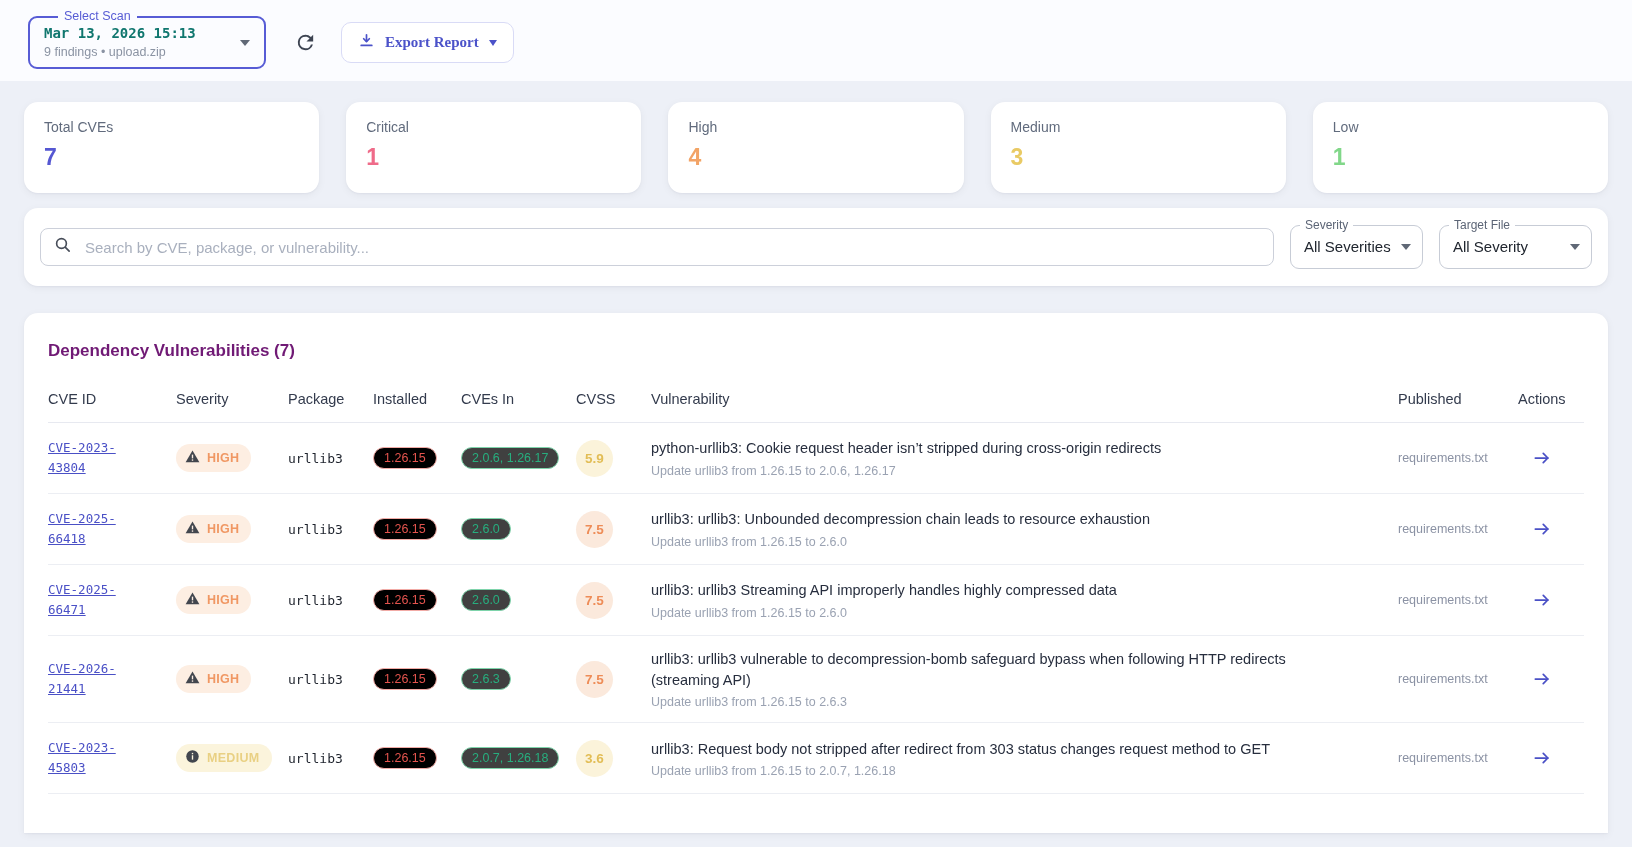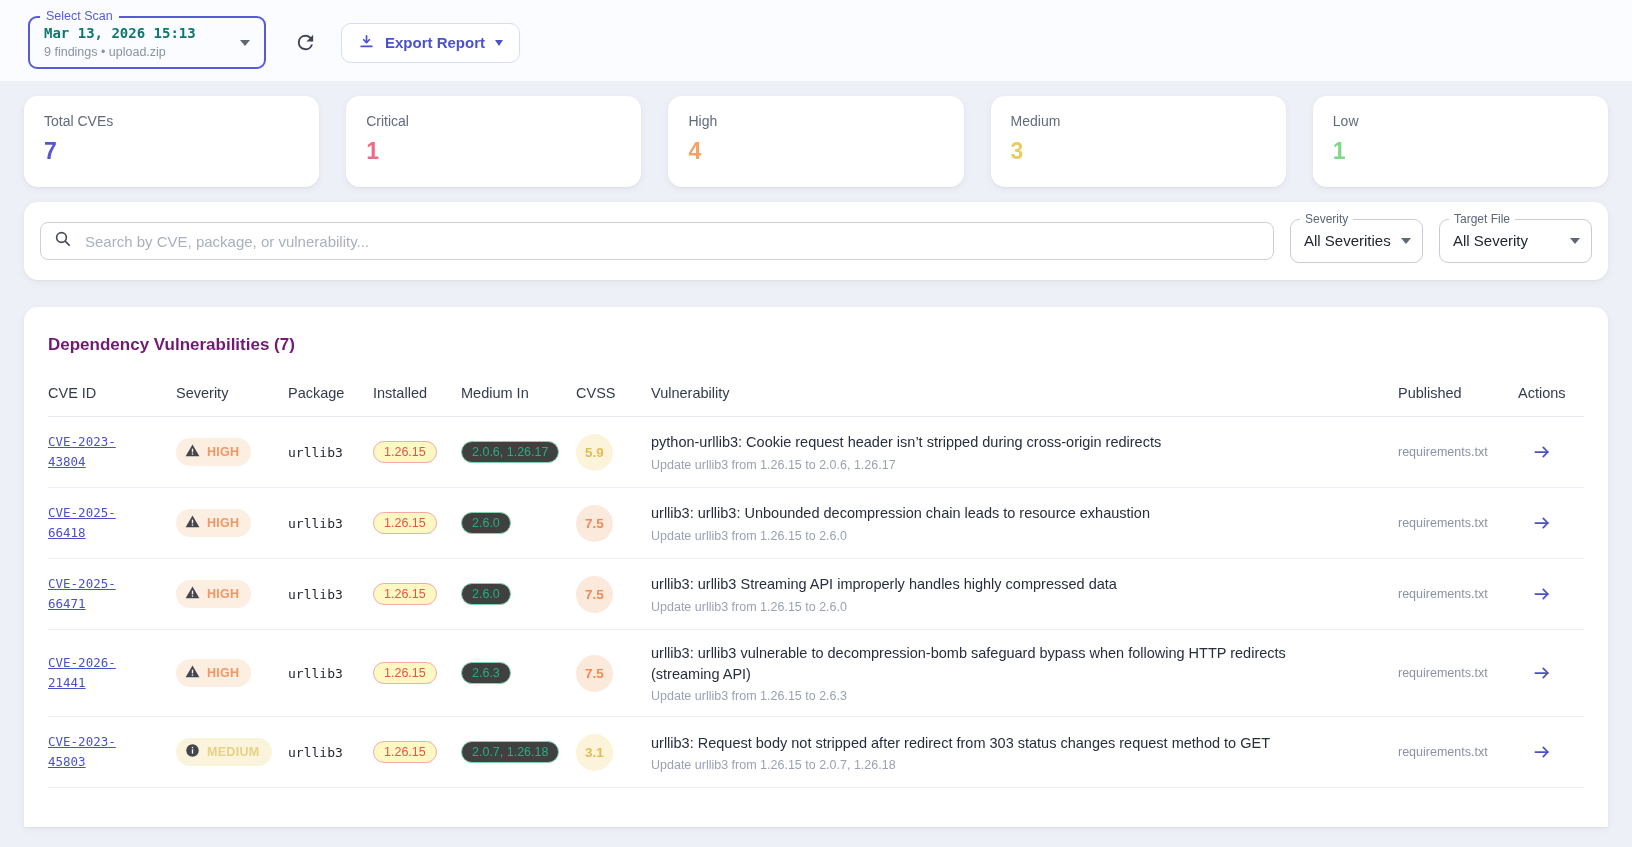--- a/index.html
+++ b/index.html
@@ -21,44 +21,44 @@
   .page-subtitle { font-size: 14.5px; color: #6d7484; }
 
   .header-right { display: flex; align-items: center; }
 
   .scan-select {
     position: relative; min-width: 238px;
     border: 2px solid #575cd5; border-radius: 9px;
     padding: 7px 40px 8px 14px; cursor: pointer;
   }
   .scan-select .float-label {
-    position: absolute; top: -9px; left: 10px; padding: 0 6px;
+    position: absolute; top: -9px; left: 28px; padding: 0 6px;
     background: #fbfcff; color: #575cd5; font-size: 12.5px;
   }
   .scan-value { font-family: "DejaVu Sans Mono", monospace; font-weight: 700; font-size: 14px; color: #0f766e; }
   .scan-detail { font-size: 12.5px; color: #8a93a3; margin-top: 4px; }
   .caret {
     width: 0; height: 0; border-left: 5px solid transparent; border-right: 5px solid transparent;
     border-top: 6px solid #606876; display: inline-block;
   }
   .scan-select .caret { position: absolute; right: 14px; top: 50%; margin-top: -3px; }
 
   .refresh-button { background: none; border: none; padding: 4px; margin: 0 20px 0 24px; cursor: pointer; line-height: 0; }
 
   .export-button {
     display: inline-flex; align-items: center; gap: 10px;
     background: #ffffff; border: 1.5px solid #d9dbf6; border-radius: 10px;
     padding: 9px 16px; cursor: pointer;
     color: #4b52c9; font-weight: 700; font-size: 15px;
-    font-family: Liberation Sans, sans-serif;
+    font-family: Liberation Serif, serif;
   }
   .export-button .caret { border-top-color: #4b52c9; border-left-width: 4.5px; border-right-width: 4.5px; }
 
   
-  .stats-row { display: flex; gap: 27px; padding: 15px 24px 0 24px; }
+  .stats-row { display: flex; gap: 27px; padding: 15px 24px 0 24px; margin-top: 6px; }
   .stat-card {
     flex: 1; background: #fff; border-radius: 14px; padding: 17px 20px; height: 91px;
     box-shadow: 0 1px 2px rgba(15,23,42,.04), 0 2px 8px rgba(15,23,42,.05);
   }
   .stat-label { font-size: 14px; color: #616b7d; }
   .stat-value { font-size: 23px; font-weight: 700; margin-top: 9px; }
   .accent-total    { color: #5557d2; }
   .accent-critical { color: #ef6b89; }
   .accent-high     { color: #f2a366; }
   .accent-medium   { color: #e9ca64; }
@@ -124,21 +124,21 @@
   }
   .severity-badge.high   { background: #fdeee2; color: #f09763; }
   .severity-badge.medium { background: #fbf4dc; color: #e9d083; }
 
   .package-cell { font-family: "DejaVu Sans Mono", monospace; font-size: 13px; color: #1d222c; }
 
   .version-pill {
     display: inline-block; border: 1px solid; border-radius: 13px; padding: 3px 10px;
     font-size: 12.5px; white-space: nowrap;
   }
-  .version-pill.installed { color: #e4544e; border-color: #f2aba6; background: #fef9c3; }
+  .version-pill.installed { color: #e4544e; border-color: #f2aba6; background: #000000; }
   .version-pill.fixed     { color: #27ae7e; border-color: #7ed4ab; background: #404040; }
 
   .cvss-badge {
     width: 37px; height: 37px; border-radius: 50%;
     display: flex; align-items: center; justify-content: center;
     font-weight: 700; font-size: 13.5px;
   }
   .cvss-badge.high   { background: #fbe9dc; color: #ee8c57; }
   .cvss-badge.medium { background: #fbf3da; color: #e2bd55; }
 
@@ -228,21 +228,21 @@
 </section>
 
 <section class="table-card">
   <h2 class="table-title">Dependency Vulnerabilities (7)</h2>
 
   <div class="vuln-grid-header">
     <div>CVE ID</div>
     <div>Severity</div>
     <div>Package</div>
     <div>Installed</div>
-    <div>Medium In</div>
+    <div>CVEs In</div>
     <div>CVSS</div>
     <div>Vulnerability</div>
     <div style="padding-left:14px">Published</div>
     <div style="padding-left:4px">Actions</div>
   </div>
 
   <div>
       <div class="vuln-row">
     <div>
       <a class="cve-link">CVE-2023-43804</a>
@@ -433,21 +433,21 @@
       </span>
     </div>
     <div class="package-cell">urllib3</div>
     <div>
       <span class="version-pill installed">1.26.15</span>
     </div>
     <div>
       <span class="version-pill fixed">2.0.7, 1.26.18</span>
     </div>
     <div>
-      <span class="cvss-badge medium">3.1</span>
+      <span class="cvss-badge medium">3.6</span>
     </div>
     <div class="vuln-text">
       <div class="vuln-title">urllib3: Request body not stripped after redirect from 303 status changes request method to GET</div>
       <div class="vuln-sub">Update urllib3 from 1.26.15 to 2.0.7, 1.26.18</div>
     </div>
     <div class="published-cell">requirements.txt</div>
     <div>
       <button class="row-action-button">
         <span>
           <svg width="20" height="20" viewBox="0 0 24 24" fill="none" stroke="#4a50c6" stroke-width="2.1" stroke-linecap="round" stroke-linejoin="round">

